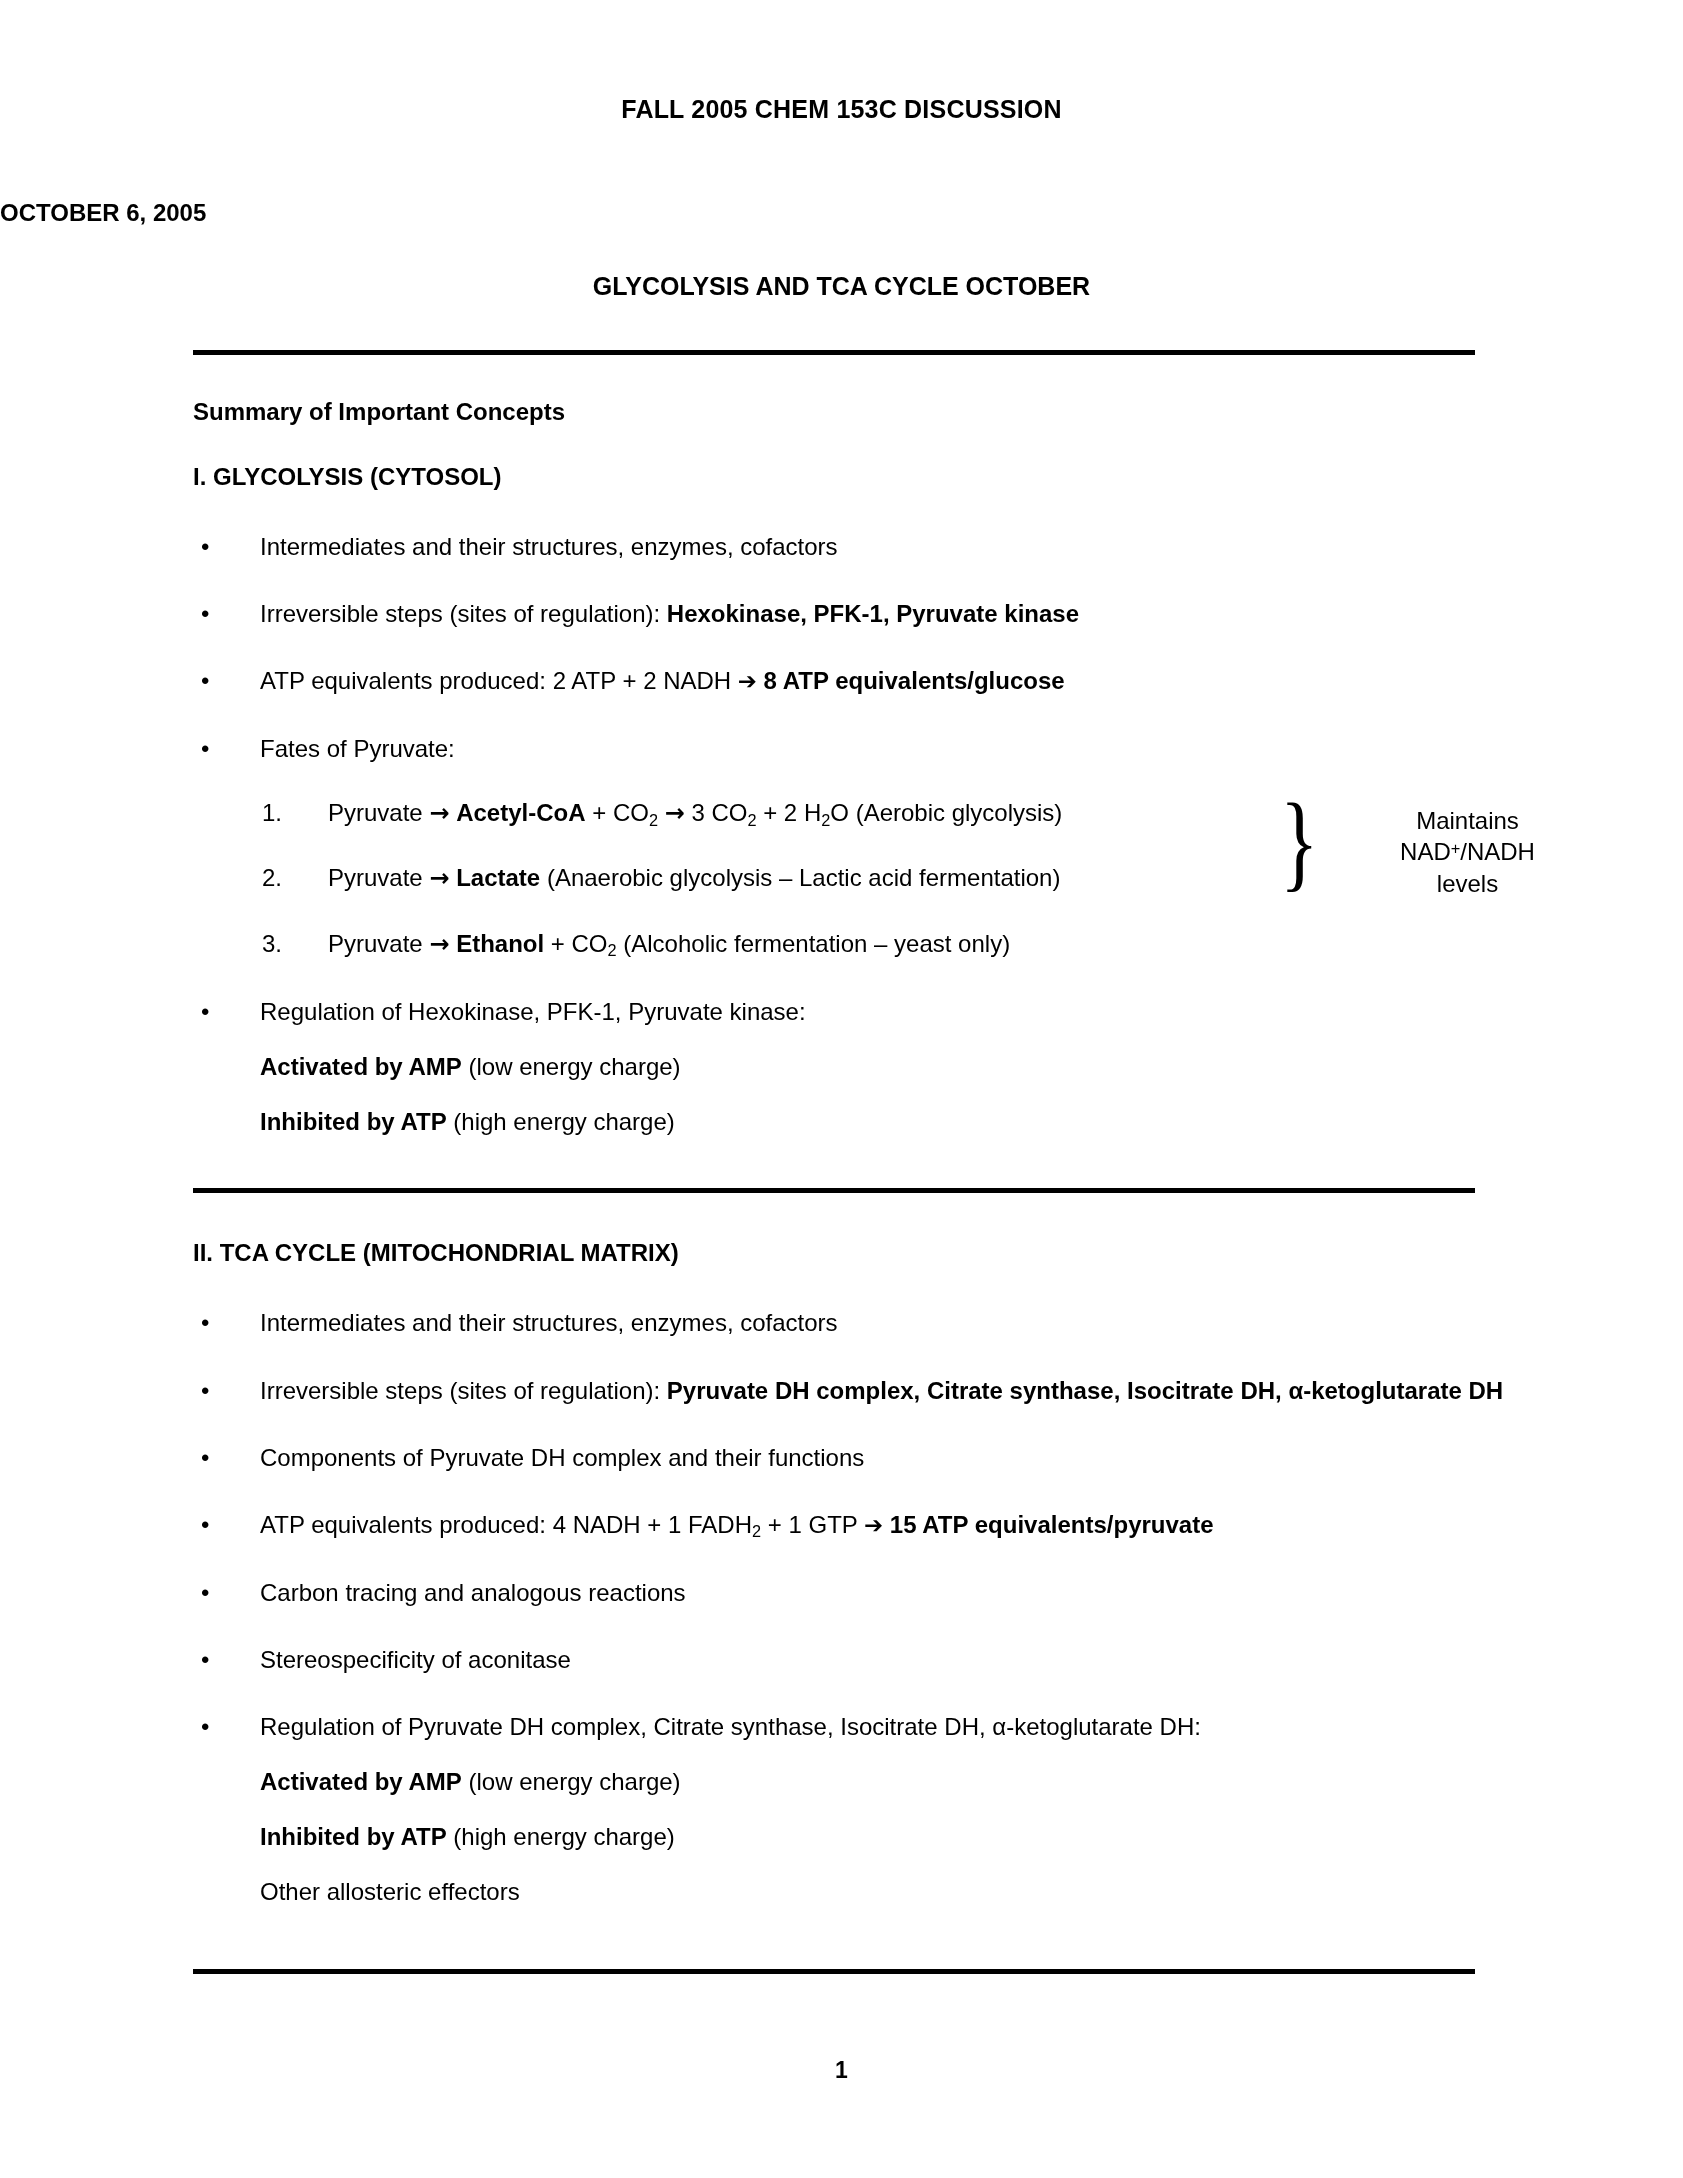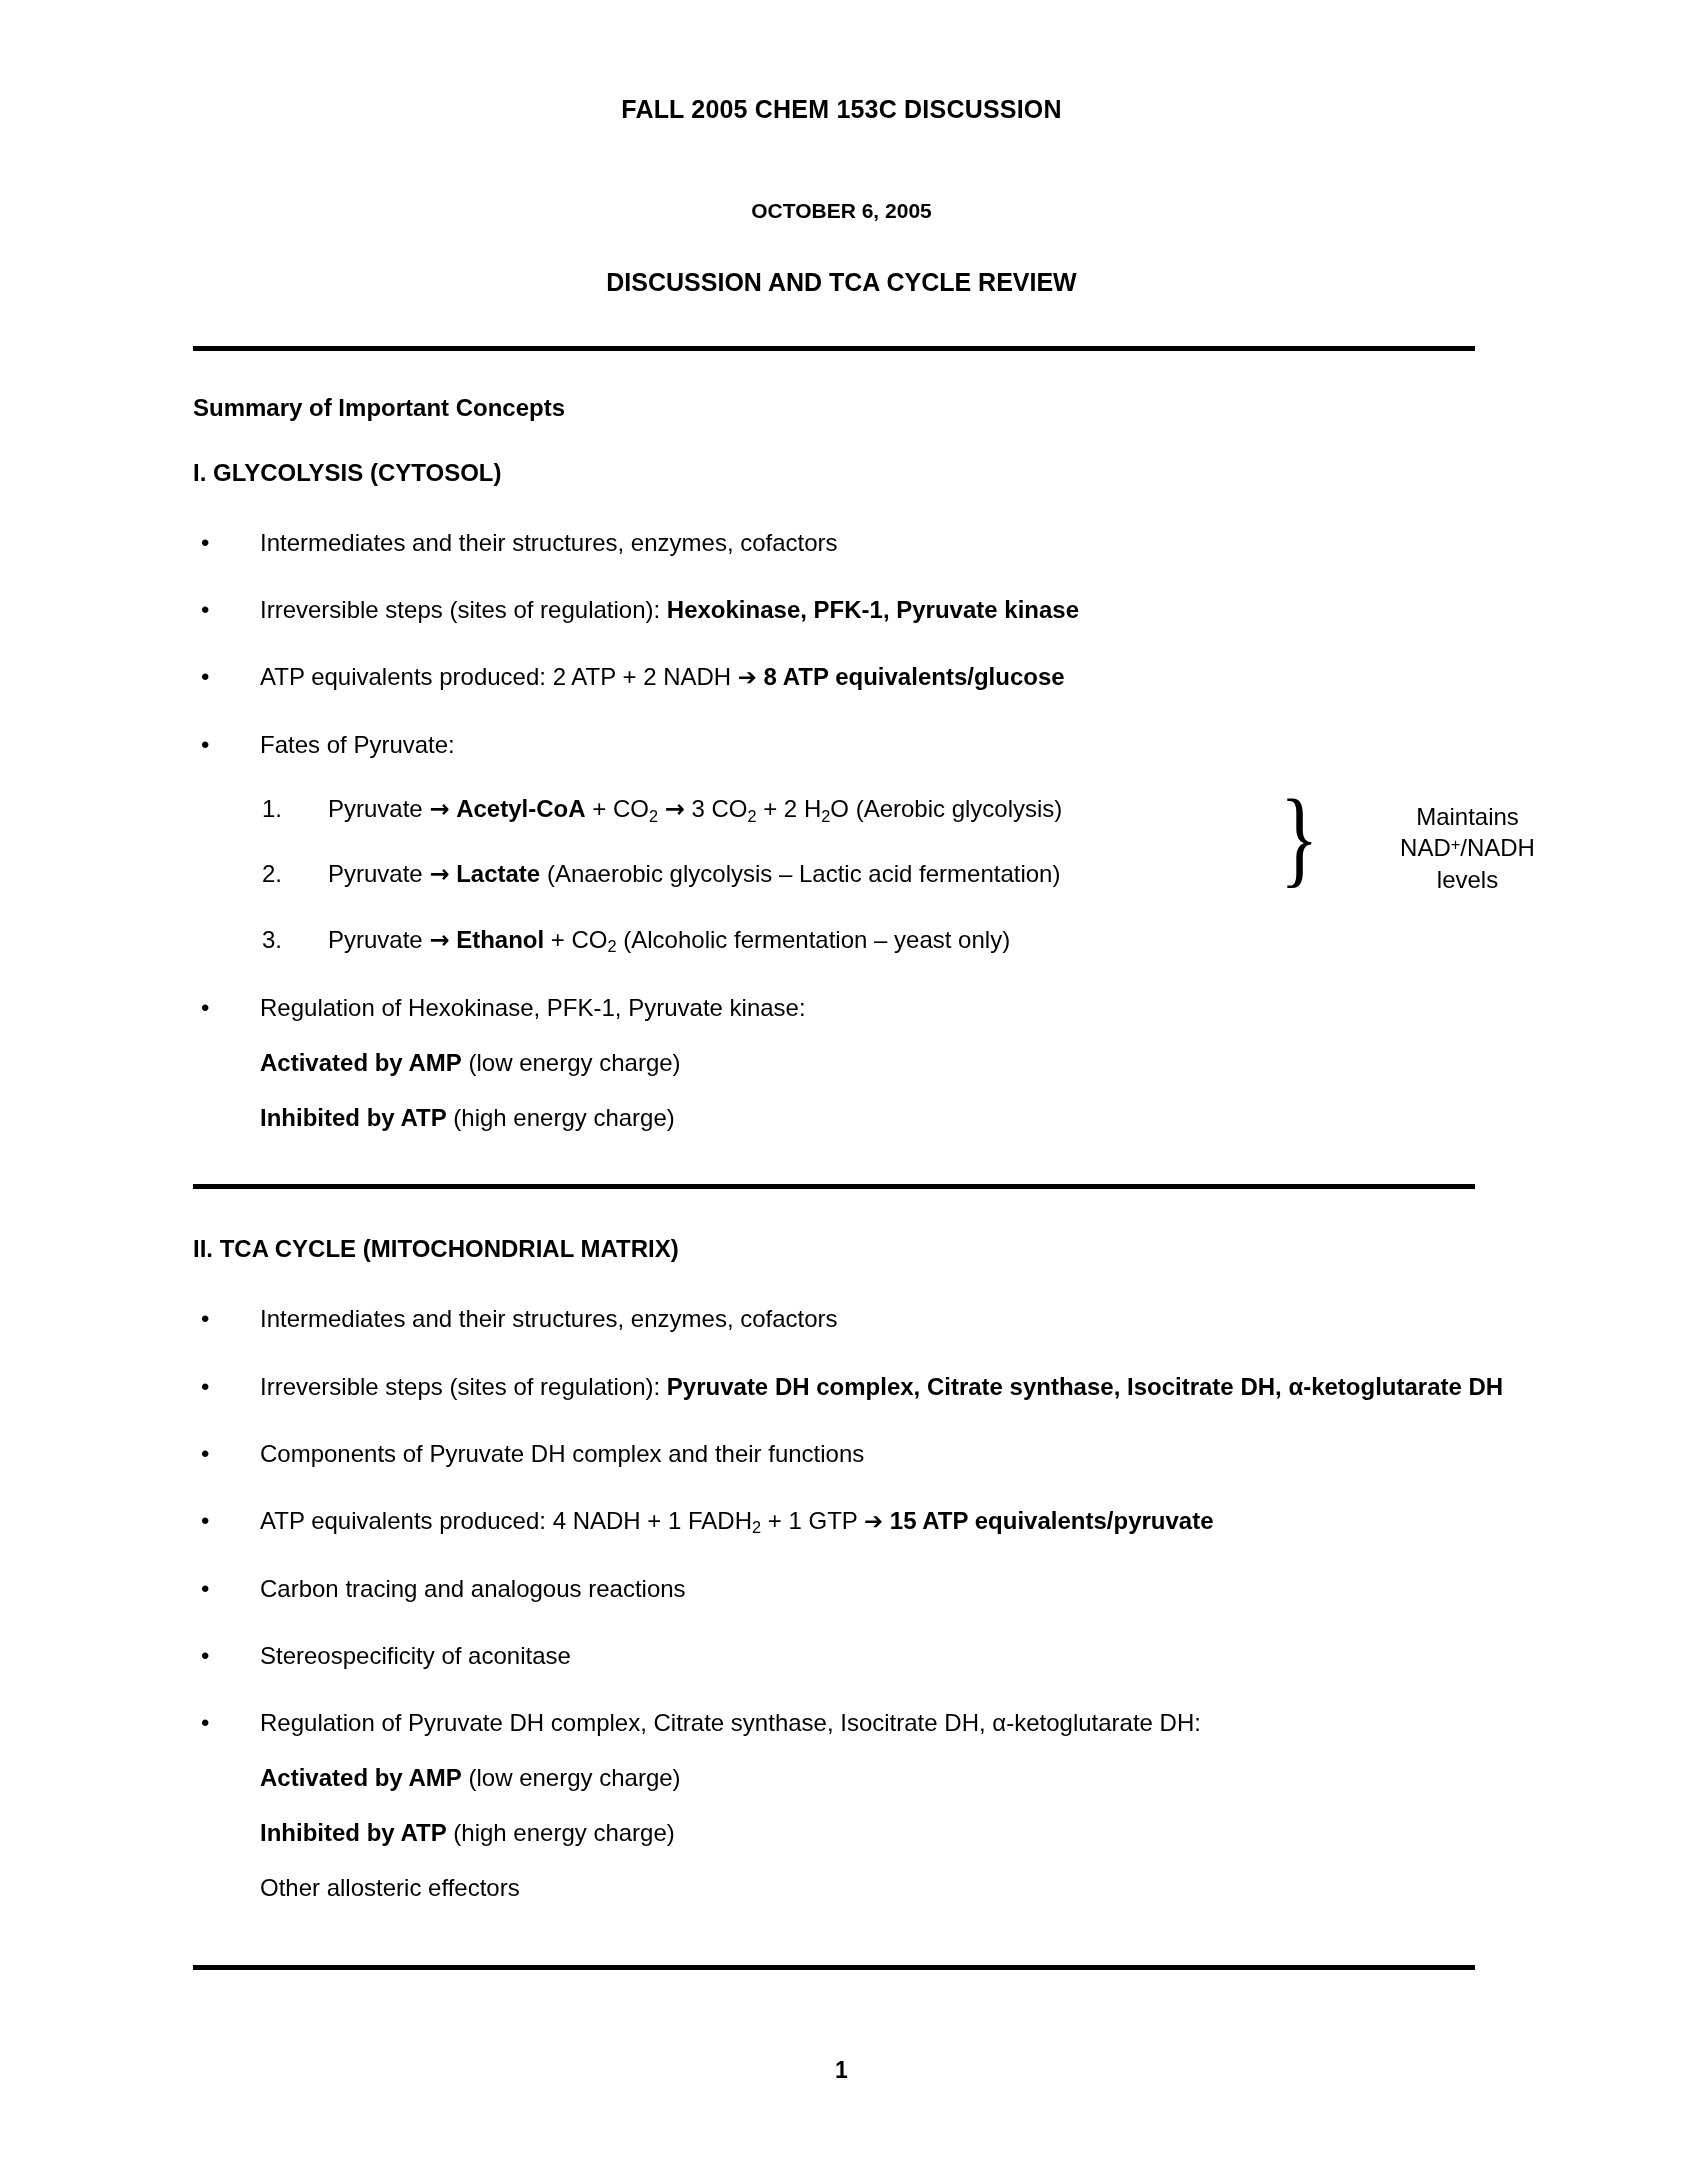--- a/index.html
+++ b/index.html
@@ -26,23 +26,23 @@
   
   .doc-title {
     text-align: center;
     font-weight: bold;
     font-size: 25px;
     letter-spacing: 0.2px;
     margin: 0;
     padding-top: 95px;
   }
   .doc-date {
-    text-align: center;
-    font-weight: bold;
-    font-size: 21px;
+    text-align: left;
+    font-weight: bold;
+    font-size: 24px;
     margin: 0;
     padding-top: 75px;
   }
   .doc-subtitle {
     text-align: center;
     font-weight: bold;
     font-size: 25px;
     margin: 0;
     padding-top: 45px;
   }
@@ -165,21 +165,21 @@
     font-size: 23px;
   }
 </style>
 </head>
 <body>
 
 <div class="page">
 
   <div class="doc-title">FALL 2005 CHEM 153C DISCUSSION</div>
   <div class="doc-date">OCTOBER 6, 2005</div>
-  <div class="doc-subtitle">DISCUSSION AND TCA CYCLE REVIEW</div>
+  <div class="doc-subtitle">GLYCOLYSIS AND TCA CYCLE OCTOBER</div>
 
   <div class="rule rule-1"></div>
 
   <div class="content">
 
     <div class="section-head summary-head">Summary of Important Concepts</div>
 
     <div class="section-head glyco-head">I. GLYCOLYSIS (CYTOSOL)</div>
 
     <div class="bullet-row wide">

